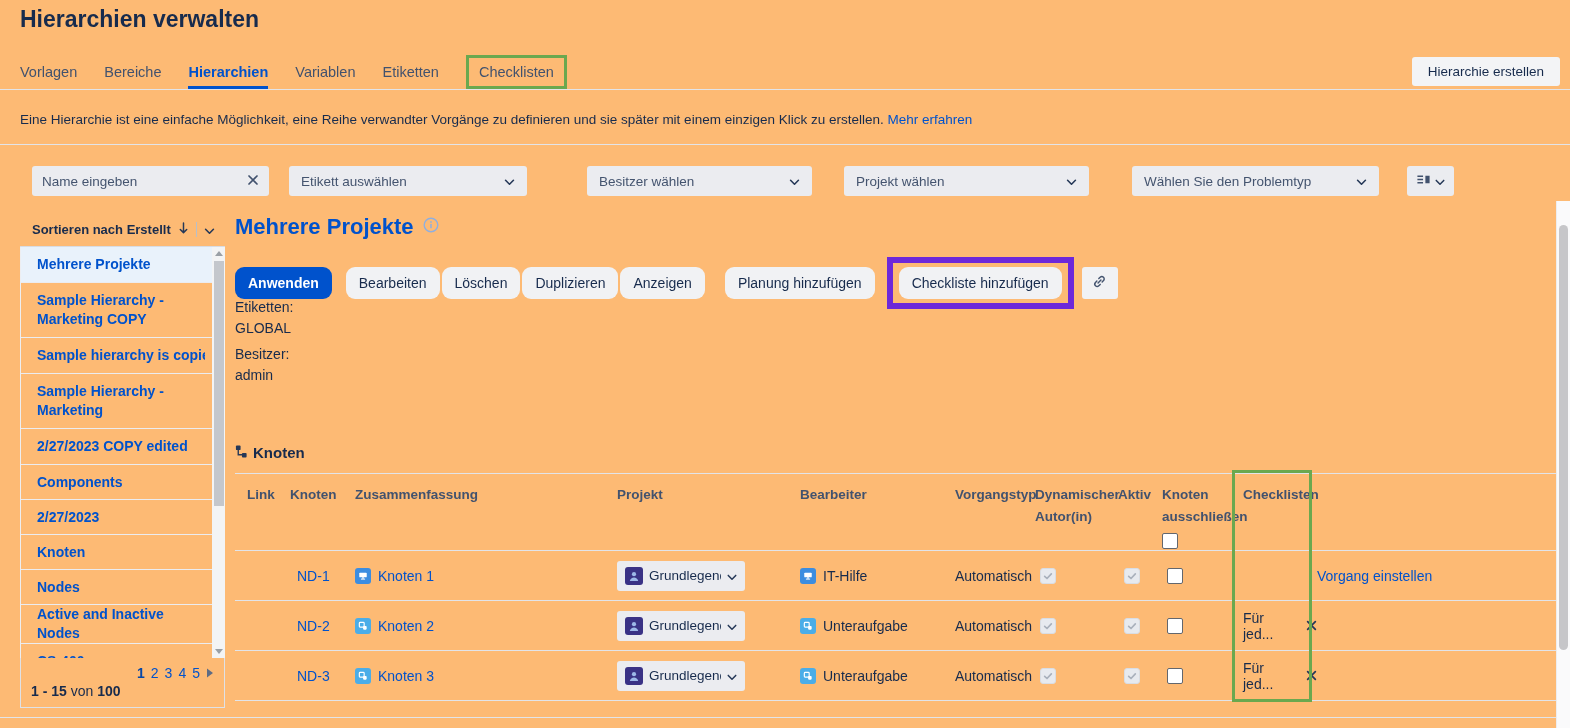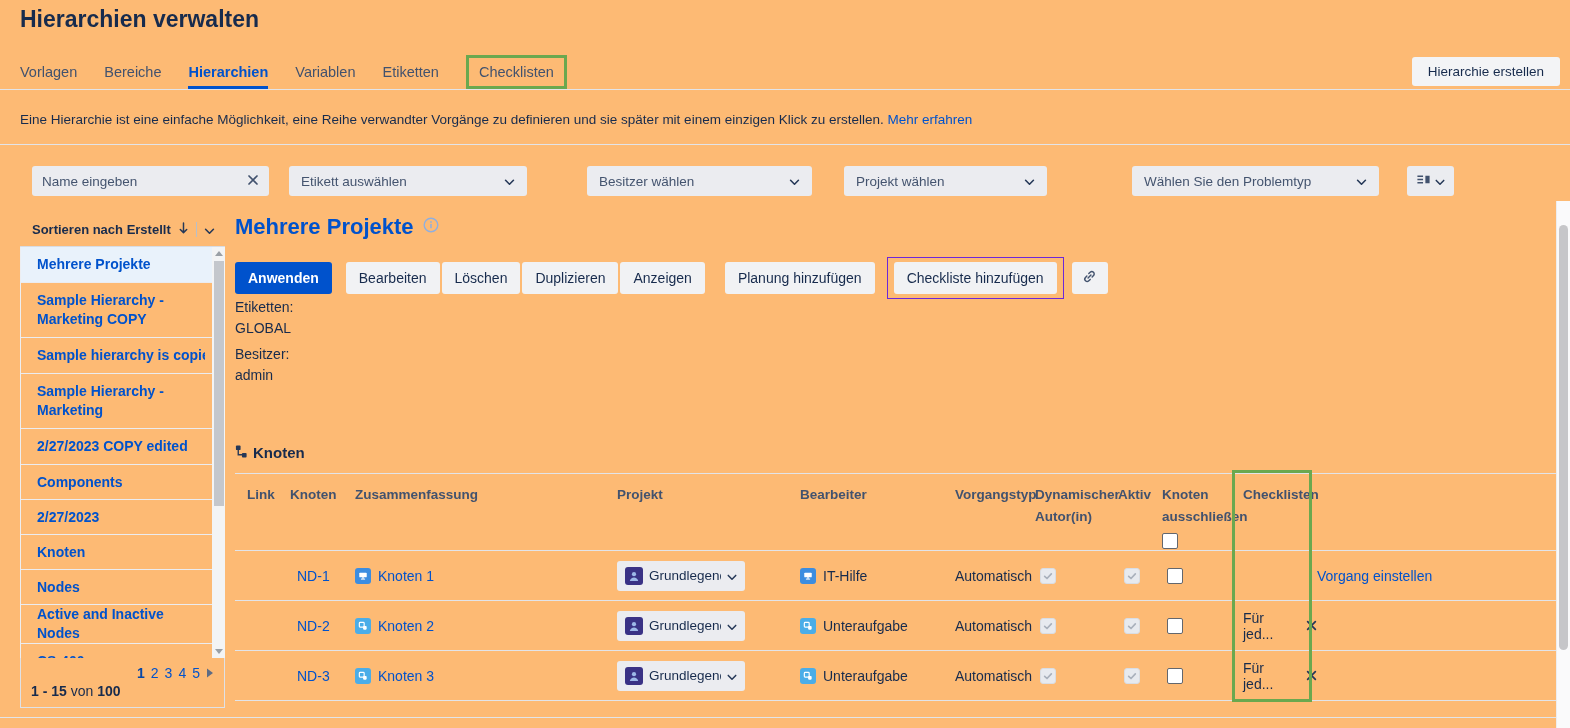--- a/index.html
+++ b/index.html
@@ -54,26 +54,26 @@
   .pages { display:flex; justify-content:flex-end; align-items:center; gap:6px; font-size:14px; }
   .page-num { color:#0052CC; cursor:pointer; }
   .page-num.current { color:#0747A6; font-weight:700; }
   .page-next { display:flex; align-items:center; cursor:pointer; }
   .range-line { margin-top:2px; font-size:14px; color:#172B4D; }
   .range-line b { font-weight:700; }
   
   .detail-title-row { position:absolute; left:235px; top:214px; display:flex; align-items:center; gap:9px; }
   .detail-title { font-size:22px; font-weight:700; color:#0052CC; }
   .actions { position:absolute; left:235px; top:257px; display:flex; align-items:center; }
-  .btn { height:32px; padding:0 13px; background:#F1F2F4; border:none; border-radius:3px;
+  .btn { height:32px; padding:0 13px; background:#F1F2F4; border:none; border-radius:9px;
     font-family:inherit; font-size:14px; color:#172B4D; cursor:pointer; white-space:nowrap; }
   .btn.primary { background:#0052CC; color:#fff; font-weight:600; }
   .btn-group { display:flex; gap:2px; margin-left:14px; }
   .gap20 { width:20px; } .gap12 { width:12px; } .gap8 { width:8px; }
-  .frame-btn { border:1px solid #6d28d9; padding:4px 6px; display:inline-flex; }
+  .frame-btn { border:6px solid #6d28d9; padding:4px 6px; display:inline-flex; }
   .icon-btn { width:36px; height:32px; background:#F1F2F4; border:none; border-radius:3px;
     display:flex; align-items:center; justify-content:center; cursor:pointer; }
   .meta { position:absolute; left:235px; top:297px; font-size:14px; color:#172B4D; line-height:21px; }
   .meta .pair { margin-bottom:5px; }
   
   .nodes-heading { position:absolute; left:235px; top:444px; display:flex; align-items:center; gap:5px;
     font-size:15px; font-weight:700; color:#172B4D; }
   .tbl-div { position:absolute; left:235px; right:14px; height:1px; background:#E2E4E9; }
   .tdiv1 { top:473px; } .tdiv2 { top:550px; }
   .grid { display:grid; grid-template-columns:55px 65px 262px 183px 155px 80px 83px 44px 81px 74px 1fr; }
@@ -152,21 +152,21 @@
       <span><svg viewBox="0 0 12 8" width="11" height="7">
             <path d="M1.5 1.5 6 6 10.5 1.5" stroke="#253858" stroke-width="1.8" fill="none" stroke-linecap="round" stroke-linejoin="round"></path>
           </svg></span>
     </div>
     <div class="sel" style="left:575px;width:225px;text-align:center;">
       <span class="sel-label">Besitzer wählen</span>
       <span><svg viewBox="0 0 12 8" width="11" height="7">
             <path d="M1.5 1.5 6 6 10.5 1.5" stroke="#253858" stroke-width="1.8" fill="none" stroke-linecap="round" stroke-linejoin="round"></path>
           </svg></span>
     </div>
-    <div class="sel" style="left:832px;width:203px;">
+    <div class="sel" style="left:832px;width:245px;">
       <span class="sel-label">Projekt wählen</span>
       <span><svg viewBox="0 0 12 8" width="11" height="7">
             <path d="M1.5 1.5 6 6 10.5 1.5" stroke="#253858" stroke-width="1.8" fill="none" stroke-linecap="round" stroke-linejoin="round"></path>
           </svg></span>
     </div>
     <div class="sel" style="left:1120px;width:247px;">
       <span class="sel-label">Wählen Sie den Problemtyp</span>
       <span><svg viewBox="0 0 12 8" width="11" height="7">
             <path d="M1.5 1.5 6 6 10.5 1.5" stroke="#253858" stroke-width="1.8" fill="none" stroke-linecap="round" stroke-linejoin="round"></path>
           </svg></span>

